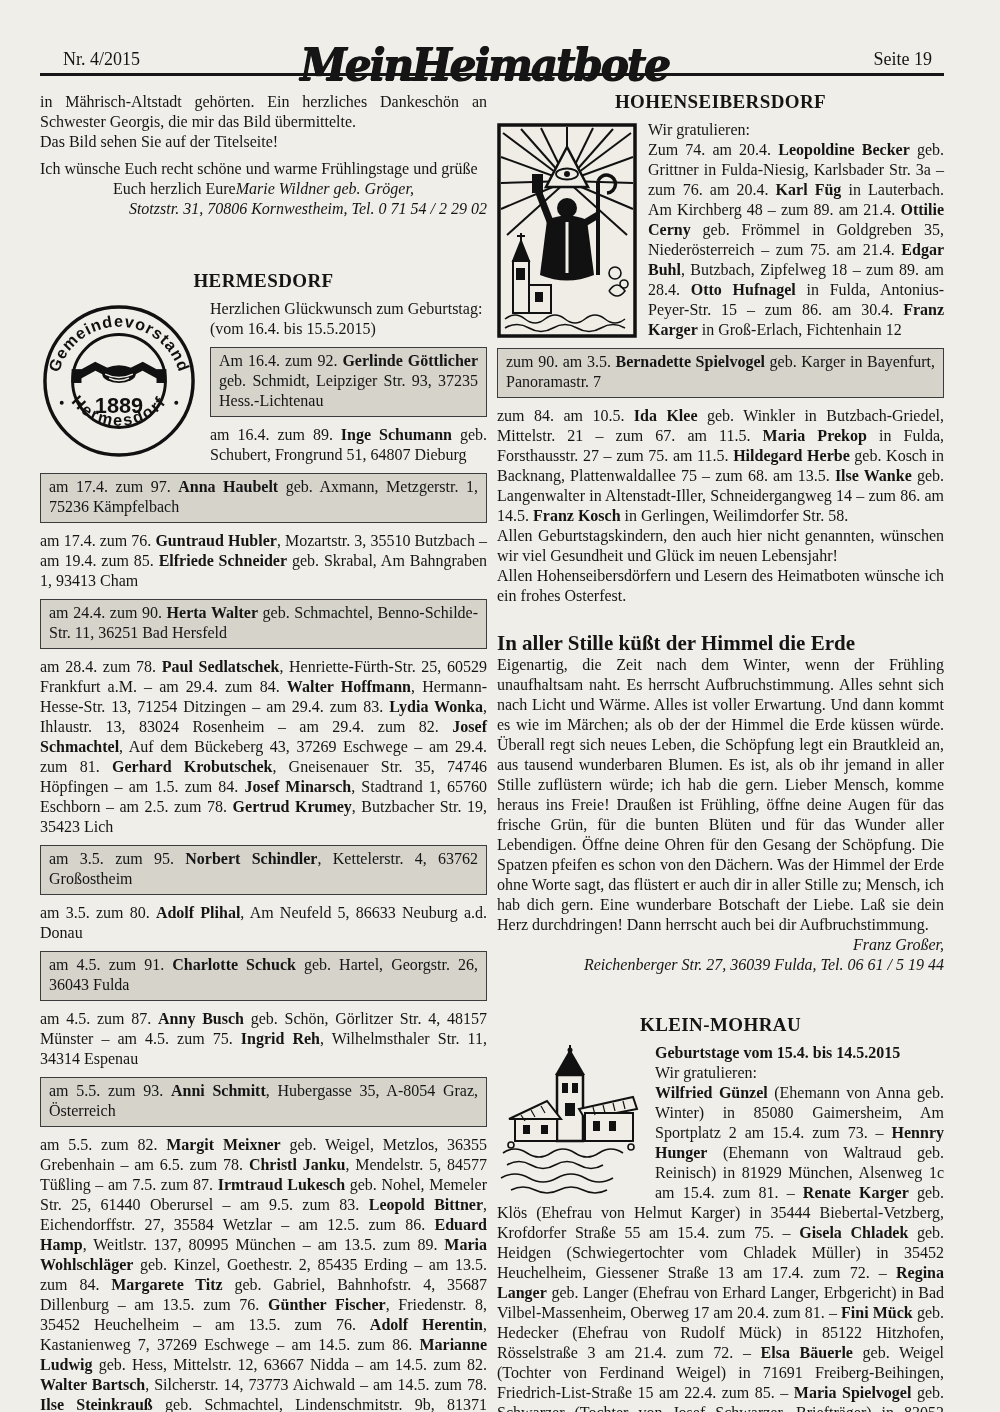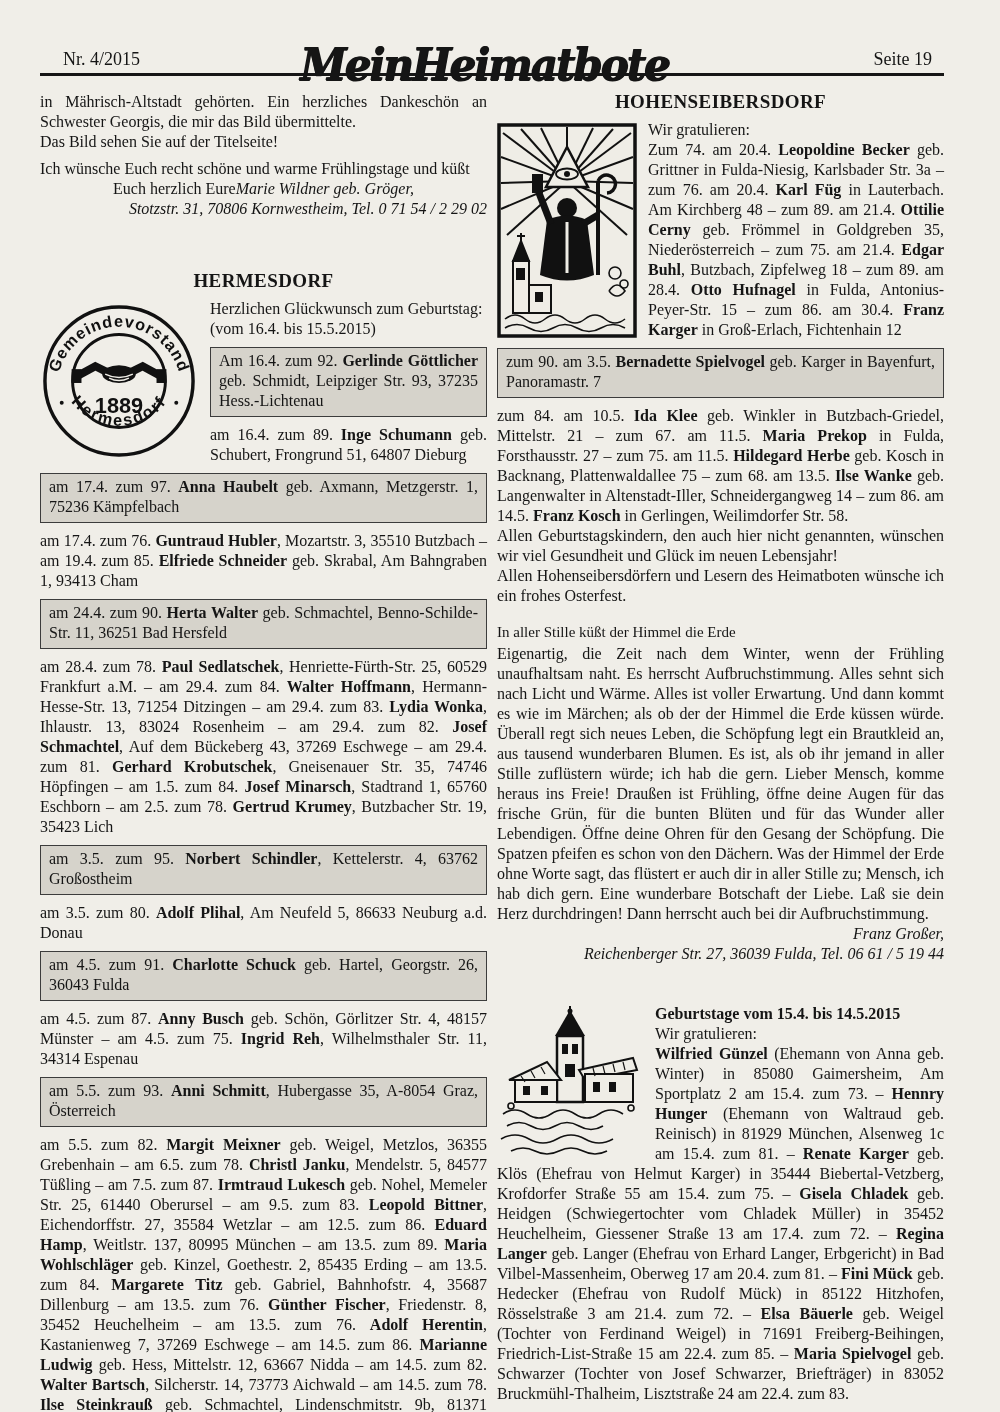--- a/index.html
+++ b/index.html
@@ -34,21 +34,21 @@
   .col{width:448px;}
 
   p,.para{margin:0 0 7px 0;}
   .just{text-align:justify;}
   .it{font-style:italic;}
   .sig{font-style:italic;text-align:right;}
   .flexline{display:flex;justify-content:center;}
   .nogap{margin:0;}
 
   h2.sect{font-size:19px;font-weight:bold;text-align:center;margin:0 0 8px 0;letter-spacing:.4px;}
-  h3.runin{font-size:15px;font-weight:normal;margin:16px 0 2px 0;}
+  h3.runin{font-size:21px;font-weight:bold;margin:27px 0 2px 0;}
 
   .boxed{
     background:var(--box);
     border:1px solid #3c3c3c;
     padding:3px 8px 5px 8px;
     margin:8px 0 8px 0;
     overflow:hidden; 
   }
   .clearL{clear:left;}
 
@@ -71,21 +71,21 @@
   </div>
 
   <div class="columns">
 
     <div class="col">
       <p class="just">
         <span>in Mährisch-Altstadt gehörten. Ein herzliches Dankeschön an Schwester Georgis, die mir das Bild übermittelte.</span><br>
         <span>Das Bild sehen Sie auf der Titelseite!</span>
       </p>
       <p class="just nogap">
-        <span>Ich wünsche Euch recht schöne und warme Frühlingstage und küßt</span>
+        <span>Ich wünsche Euch recht schöne und warme Frühlingstage und grüße</span>
       </p>
       <div class="flexline">
         <span>Euch herzlich Eure</span>
         <span class="it">Marie Wildner geb. Gröger,</span>
       </div>
       <div class="sig">Stotzstr. 31, 70806 Kornwestheim, Tel. 0 71 54 / 2 29 02</div>
 
       <section class="sect-gap-lg">
         <h2 class="sect">HERMESDORF</h2>
         <div>
@@ -196,20 +196,21 @@
       </section>
 
       <section>
         <h3 class="runin">In aller Stille küßt der Himmel die Erde</h3>
         <p class="just nogap">Eigenartig, die Zeit nach dem Winter, wenn der Frühling unaufhaltsam naht. Es herrscht Aufbruchstimmung. Alles sehnt sich nach Licht und Wärme. Alles ist voller Erwartung. Und dann kommt es wie im Märchen; als ob der der Himmel die Erde küssen würde. Überall regt sich neues Leben, die Schöpfung legt ein Brautkleid an, aus tausend wunderbaren Blumen. Es ist, als ob ihr jemand in aller Stille zuflüstern würde; ich hab die gern. Lieber Mensch, komme heraus ins Freie! Draußen ist Frühling, öffne deine Augen für das frische Grün, für die bunten Blüten und für das Wunder aller Lebendigen. Öffne deine Ohren für den Gesang der Schöpfung. Die Spatzen pfeifen es schon von den Dächern. Was der Himmel der Erde ohne Worte sagt, das flüstert er auch dir in aller Stille zu; Mensch, ich hab dich gern. Eine wunderbare Botschaft der Liebe. Laß sie dein Herz durchdringen! Dann herrscht auch bei dir Aufbruchstimmung.</p>
         <div class="sig">Franz Großer,</div>
         <div class="sig">Reichenberger Str. 27, 36039 Fulda, Tel. 06 61 / 5 19 44</div>
       </section>
 
       <section class="sect-gap-md">
+        <h2 class="sect">KLEIN-MOHRAU</h2>
         <svg class="churchcut" viewBox="0 0 148 152">
           <g>
             <polygon points="58,30 73,4 88,30" fill="#111"></polygon>
             <line x1="73" y1="0" x2="73" y2="7" stroke="#111" stroke-width="2"></line>
             <circle cx="73" cy="5" r="2.5" fill="#111"></circle>
             <rect x="60" y="30" width="26" height="66" fill="#efede6" stroke="#111" stroke-width="2.5"></rect>
             <rect x="65" y="38" width="6" height="10" fill="#111"></rect>
             <rect x="75" y="38" width="6" height="10" fill="#111"></rect>
             <rect x="68" y="58" width="10" height="13" fill="#111"></rect>
           </g>

